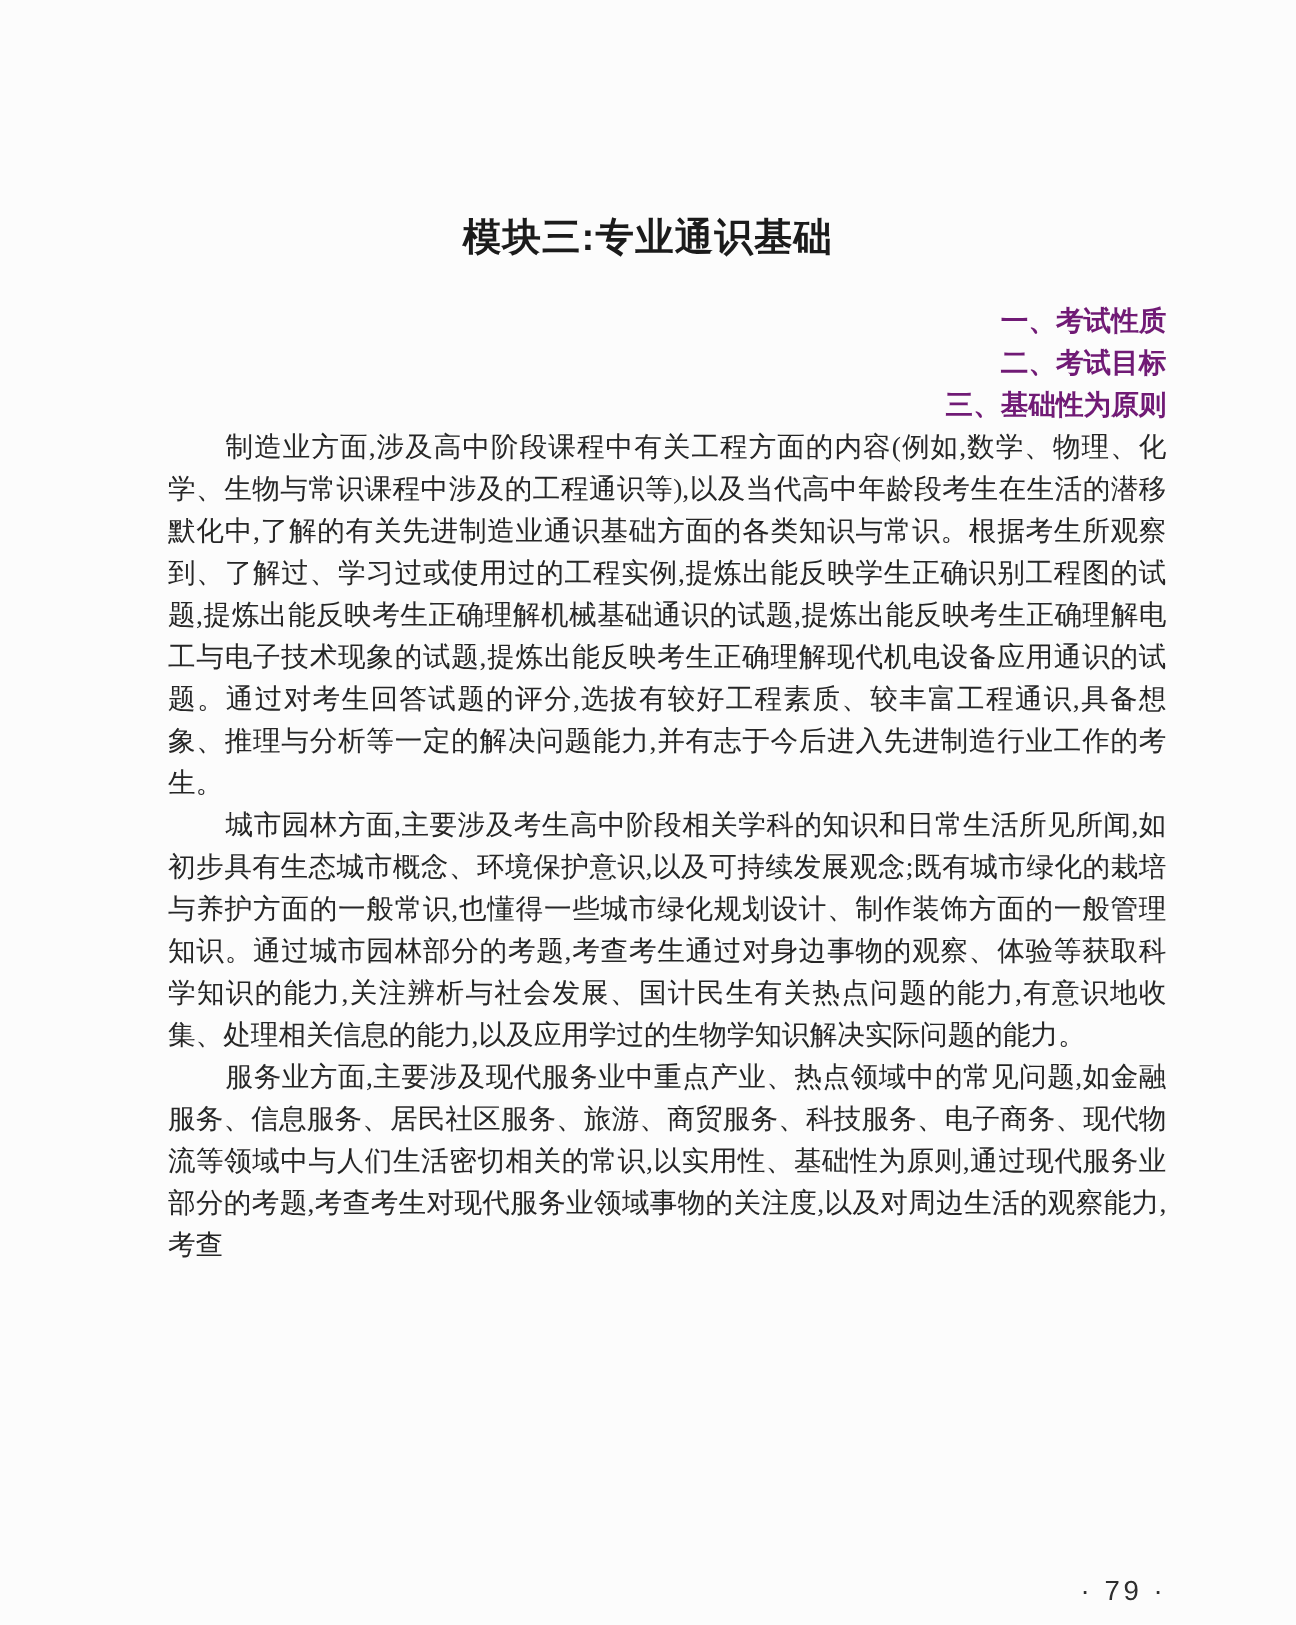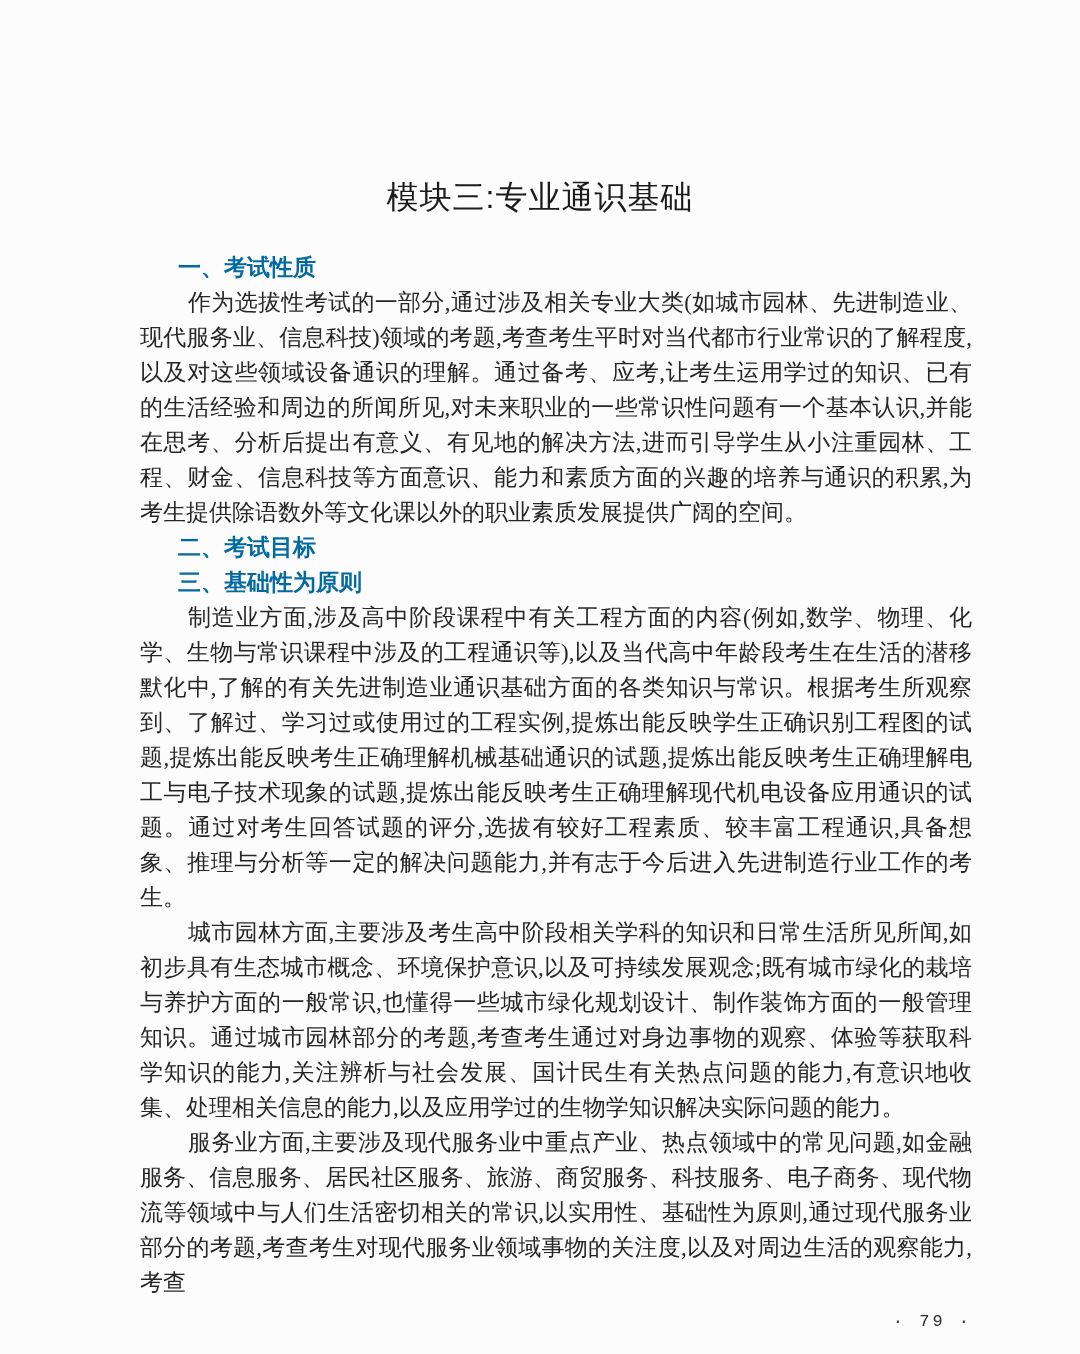--- a/index.html
+++ b/index.html
@@ -15,21 +15,21 @@
     overflow: hidden;
   }
   .doc-title {
     position: absolute;
     top: 176px;
     left: 0;
     width: 100%;
     margin: 0;
     text-align: center;
     font-family: "Liberation Sans", "DejaVu Sans", sans-serif;
-    font-weight: 400;
+    font-weight: 700;
     font-size: 32px;
     letter-spacing: 1px;
     color: #1b1b1b;
   }
   .content {
     position: absolute;
     left: 140px;
     top: 250px;
     width: 832px;
     font-family: "Liberation Serif", "DejaVu Serif", serif;
@@ -38,50 +38,49 @@
     text-align: justify;
     color: #262626;
   }
   .content h2 {
     margin: 0;
     font-size: 23px;
     line-height: 35px;
     font-family: "Liberation Sans", "DejaVu Sans", sans-serif;
     font-weight: 700;
     text-indent: 38px;
-    color: #0369a1;
-    text-align: left;
+    color: #701a75;
+    text-align: right;
   }
   .content p {
     margin: 0;
     text-indent: 48px;
   }
   .page-footer {
     position: absolute;
     top: 1312px;
     left: 140px;
     width: 832px;
     text-align: right;
-    font-family: Liberation Mono, monospace;
-    font-size: 17px;
+    font-family: Liberation Sans, sans-serif;
+    font-size: 23px;
     letter-spacing: 3px;
     color: #2e2e2e;
   }
 </style>
 </head>
 <body>
 
 <div class="page">
 
   <h1 class="doc-title">模块三:专业通识基础</h1>
 
   <div class="content">
 
     <h2>一、考试性质</h2>
-    <p>作为选拔性考试的一部分,通过涉及相关专业大类(如城市园林、先进制造业、现代服务业、信息科技)领域的考题,考查考生平时对当代都市行业常识的了解程度,以及对这些领域设备通识的理解。通过备考、应考,让考生运用学过的知识、已有的生活经验和周边的所闻所见,对未来职业的一些常识性问题有一个基本认识,并能在思考、分析后提出有意义、有见地的解决方法,进而引导学生从小注重园林、工程、财金、信息科技等方面意识、能力和素质方面的兴趣的培养与通识的积累,为考生提供除语数外等文化课以外的职业素质发展提供广阔的空间。</p>
 
     <h2>二、考试目标</h2>
 
     <h2>三、基础性为原则</h2>
     <p>制造业方面,涉及高中阶段课程中有关工程方面的内容(例如,数学、物理、化学、生物与常识课程中涉及的工程通识等),以及当代高中年龄段考生在生活的潜移默化中,了解的有关先进制造业通识基础方面的各类知识与常识。根据考生所观察到、了解过、学习过或使用过的工程实例,提炼出能反映学生正确识别工程图的试题,提炼出能反映考生正确理解机械基础通识的试题,提炼出能反映考生正确理解电工与电子技术现象的试题,提炼出能反映考生正确理解现代机电设备应用通识的试题。通过对考生回答试题的评分,选拔有较好工程素质、较丰富工程通识,具备想象、推理与分析等一定的解决问题能力,并有志于今后进入先进制造行业工作的考生。</p>
     <p>城市园林方面,主要涉及考生高中阶段相关学科的知识和日常生活所见所闻,如初步具有生态城市概念、环境保护意识,以及可持续发展观念;既有城市绿化的栽培与养护方面的一般常识,也懂得一些城市绿化规划设计、制作装饰方面的一般管理知识。通过城市园林部分的考题,考查考生通过对身边事物的观察、体验等获取科学知识的能力,关注辨析与社会发展、国计民生有关热点问题的能力,有意识地收集、处理相关信息的能力,以及应用学过的生物学知识解决实际问题的能力。</p>
     <p>服务业方面,主要涉及现代服务业中重点产业、热点领域中的常见问题,如金融服务、信息服务、居民社区服务、旅游、商贸服务、科技服务、电子商务、现代物流等领域中与人们生活密切相关的常识,以实用性、基础性为原则,通过现代服务业部分的考题,考查考生对现代服务业领域事物的关注度,以及对周边生活的观察能力,考查</p>
 
   </div>
 

